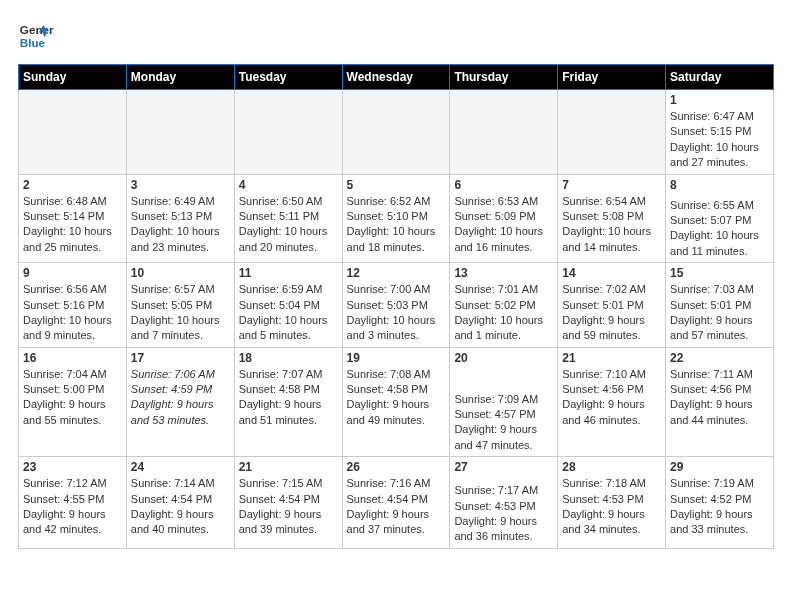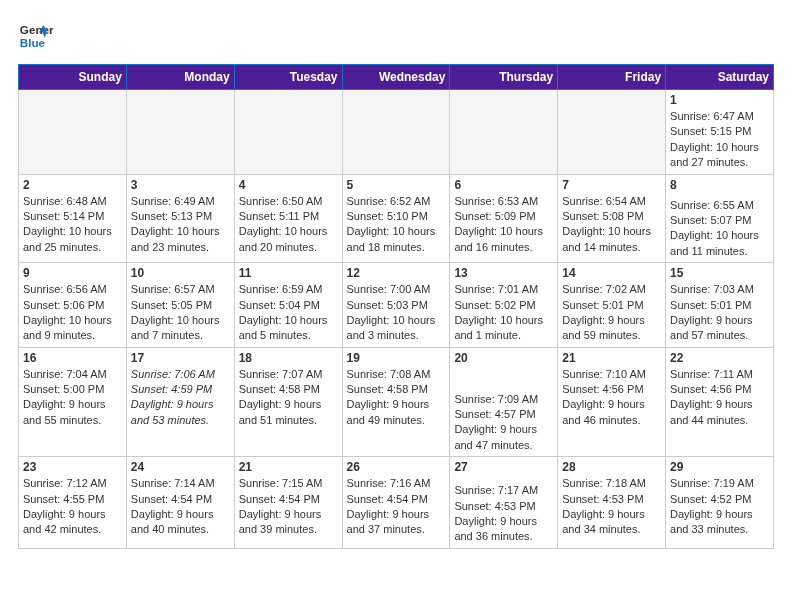--- a/index.html
+++ b/index.html
@@ -40,26 +40,26 @@
     .location {
       font-size: 14px;
       color: #444;
     }
     .calendar {
       width: 100%;
       border-collapse: collapse;
       border: 1px solid #ccc;
     }
     .calendar th {
-      background: #4c1d95;
+      background: #000000;
       color: #fff;
       font-size: 12px;
       font-weight: bold;
       padding: 5px 4px;
-      text-align: right;
+      text-align: left;
       border: 1px solid #1a73c5;
     }
     .calendar td {
       width: calc(100%/7);
       vertical-align: top;
       border: 1px solid #ccc;
       padding: 3px 4px;
       font-size: 10px;
       color: #333;
       background: #fff;
@@ -178,21 +178,21 @@
             <div class="day-info" style="white-space: pre-line; margin-top: 6px;">Sunrise: 6:55 AM
 Sunset: 5:07 PM
 Daylight: 10 hours
 and 11 minutes.</div>
           </td>
         </tr>
         <tr>
           <td>
             <span class="day-num">9</span>
             <div class="day-info" style="white-space: pre-line;">Sunrise: 6:56 AM
-Sunset: 5:06 PM
+Sunset: 5:16 PM
 Daylight: 10 hours
 and 9 minutes.</div>
           </td>
           <td>
             <span class="day-num">10</span>
             <div class="day-info" style="white-space: pre-line;">Sunrise: 6:57 AM
 Sunset: 5:05 PM
 Daylight: 10 hours
 and 7 minutes.</div>
           </td>

